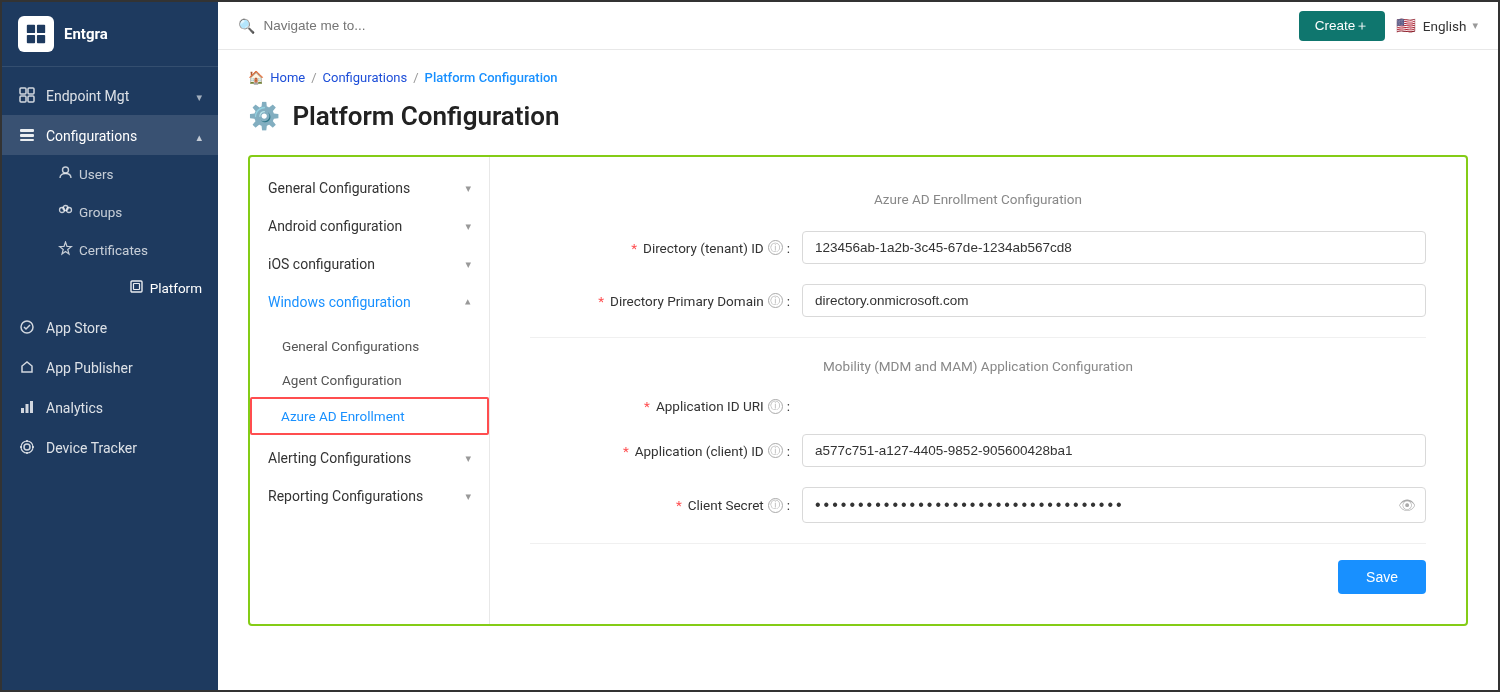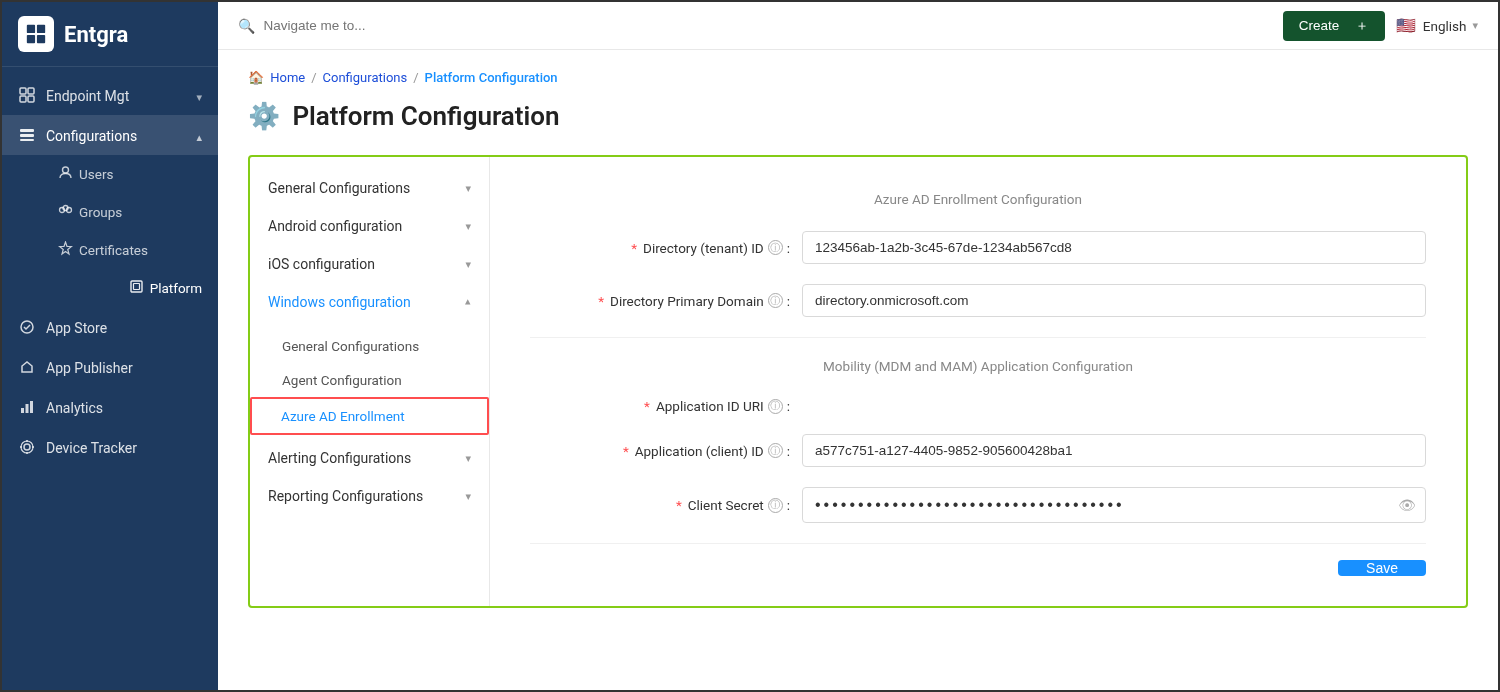--- a/index.html
+++ b/index.html
@@ -24,21 +24,21 @@
       border-bottom: 1px solid rgba(255,255,255,0.1);
     }
     .logo-icon {
       width: 36px;
       height: 36px;
       background: #fff;
       border-radius: 6px;
       display: flex; align-items: center; justify-content: center;
     }
     .logo-icon svg { width: 22px; height: 22px; }
-    .logo-text { font-size: 22px; font-weight: 700; color: #fff; }
+    .logo-text { font-size: 15px; font-weight: 700; color: #fff; }
 
     .sidebar-nav { display: flex; flex-direction: column; padding: 8px 0; flex: 1; }
 
     .nav-item {
       display: flex;
       align-items: flex-end;
       padding: 11px 16px;
       gap: 10px;
       cursor: pointer;
       font-size: 14px;
@@ -85,30 +85,30 @@
     .topbar-search input {
       border: none;
       outline: none;
       font-size: 13.5px;
       color: #666;
       width: 300px;
       background: transparent;
     }
     .topbar-right { display: flex; align-items: center; gap: 12px; margin-left: auto; }
     .create-btn {
-      background: #14532d;
+      background: #0f766e;
       color: #fff;
       border: none;
       border-radius: 4px;
       padding: 6px 16px;
       font-size: 13.5px;
       cursor: pointer;
       display: flex;
       align-items: center;
-      gap: 16px;
+      gap: 0;
     }
     .lang-selector {
       display: flex;
       align-items: center;
       gap: 6px;
       font-size: 13.5px;
       color: #333;
       cursor: pointer;
     }
 
@@ -273,21 +273,21 @@
       justify-content: flex-end;
       padding: 16px 0 0 0;
       border-top: 1px solid #f0f0f0;
       margin-top: 20px;
     }
     .save-btn {
       background: #1890ff;
       color: #fff;
       border: none;
       border-radius: 4px;
-      padding: 0 28px;
+      padding: 9px 28px;
       font-size: 14px;
       cursor: pointer;
     }
 
     .flag-emoji { font-size: 16px; }
   </style>
 </head>
 <body>
 
 <div class="sidebar">

